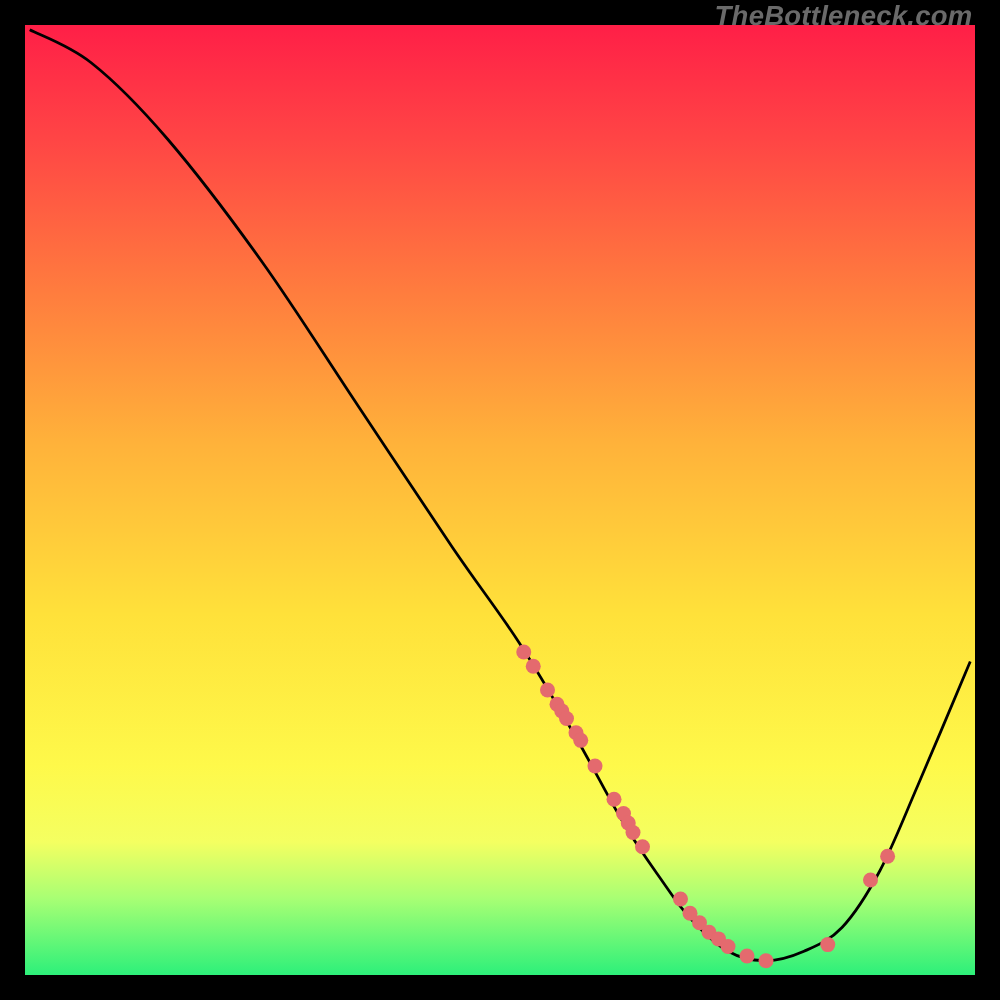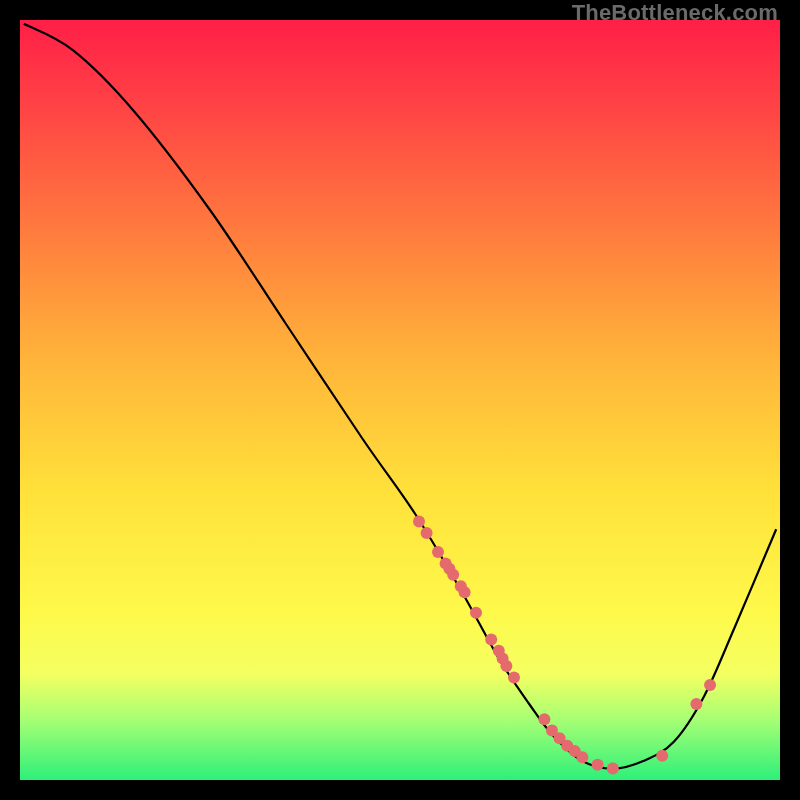--- a/index.html
+++ b/index.html
@@ -31,20 +31,21 @@
   }
   .watermark {
     position: absolute;
     top: 0px;
     right: 22px;
     color: #6a6a6a;
     font-size: 22px;
     font-weight: 600;
     letter-spacing: 0.2px;
     user-select: none;
+    font-style: italic;
   }
   svg.curve {
     position: absolute;
     left: 0;
     top: 0;
     width: 100%;
     height: 100%;
   }
   .curve path {
     fill: none;

